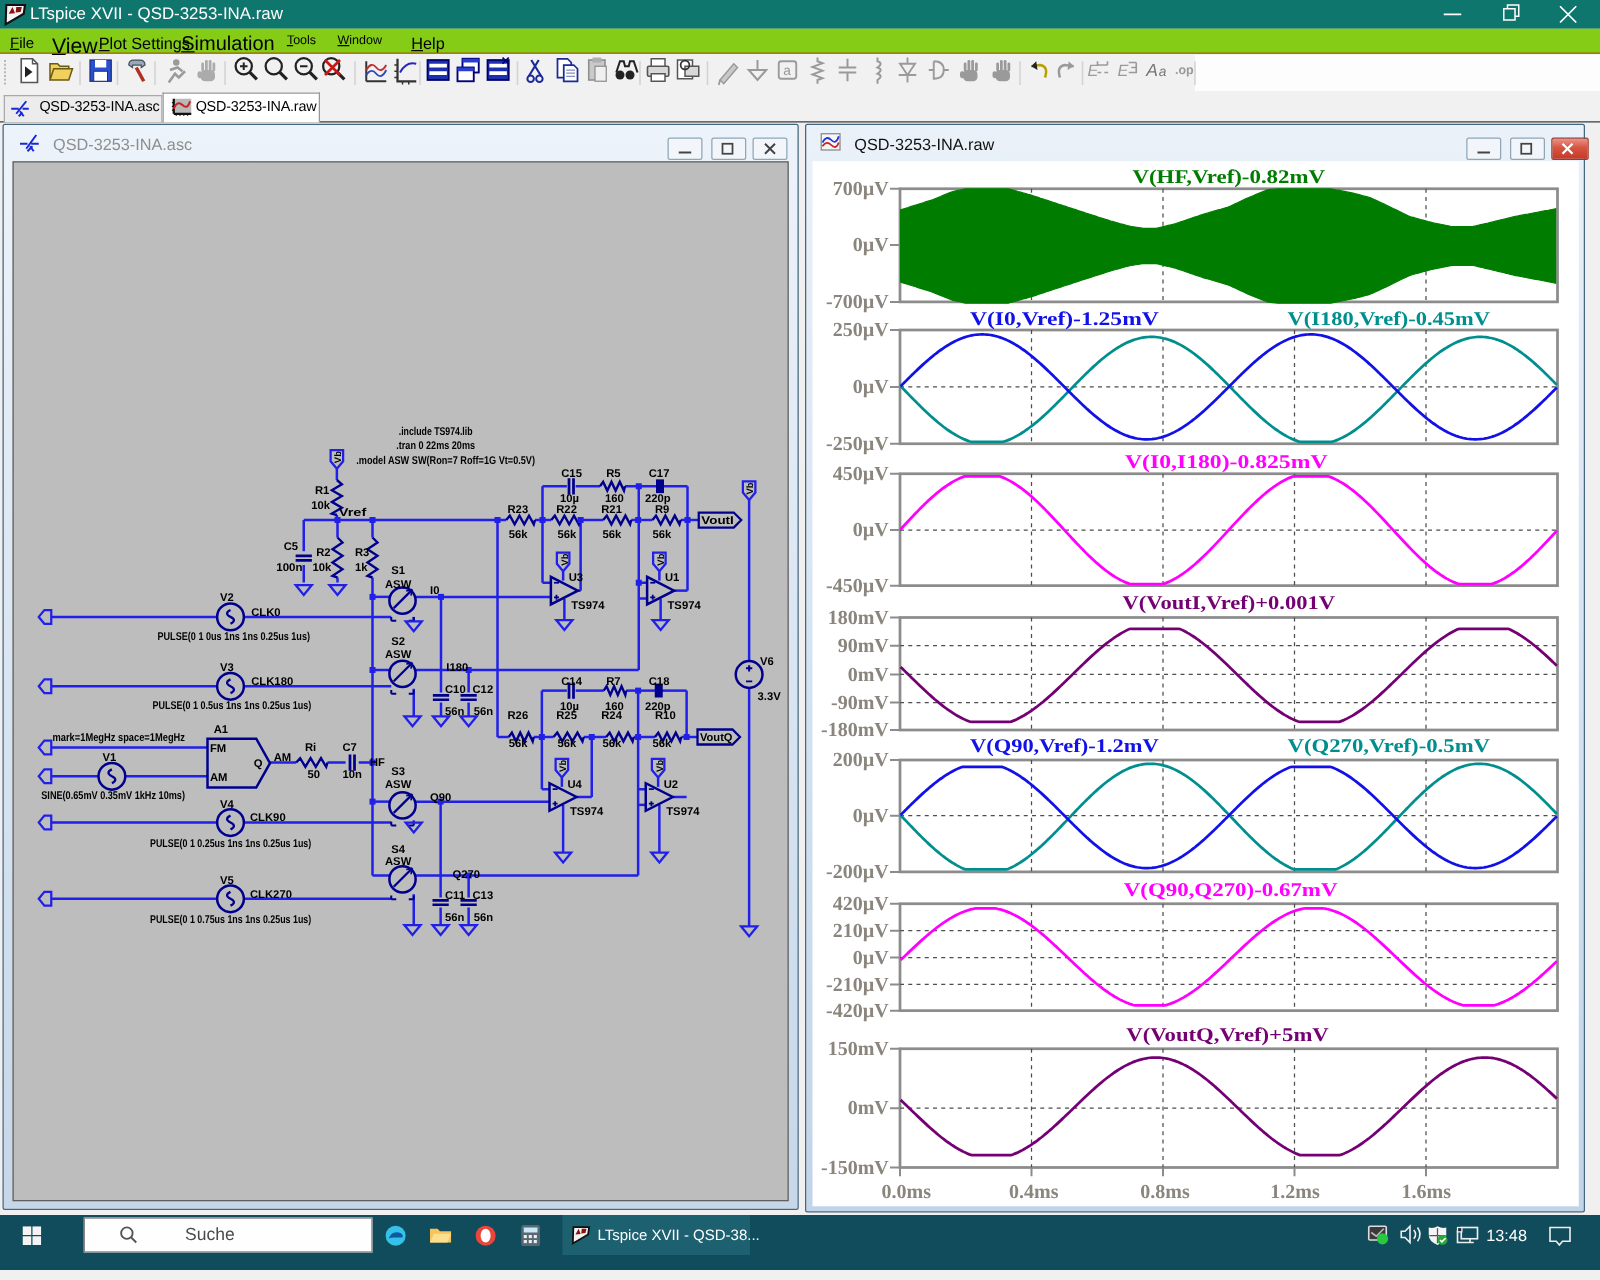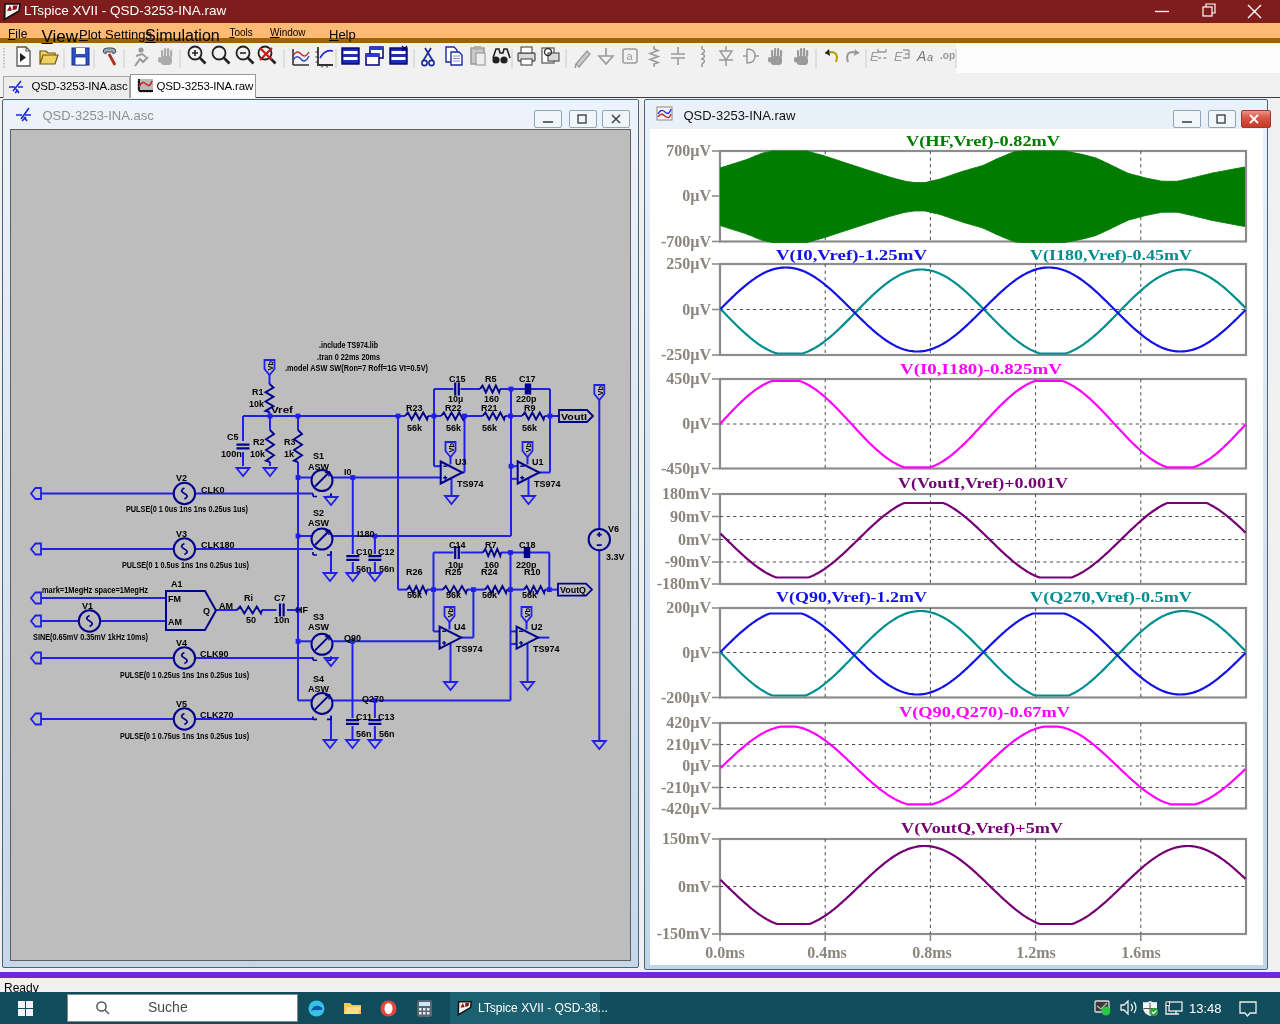--- a/index.html
+++ b/index.html
@@ -1,32 +1,32 @@
 <!DOCTYPE html>
 <html><head><meta charset="utf-8"><style>
 *{margin:0;padding:0;box-sizing:border-box}
 body{width:1280px;height:1024px;overflow:hidden;font-family:"Liberation Sans",sans-serif;background:#f0f0f0;position:relative}
 .abs{position:absolute}
 </style></head><body>
 
-<div class="abs" style="left:0;top:0;width:1280px;height:23px;background:#7f1d1d">
+<div class="abs" style="left:0;top:0;width:1280px;height:23px;background:#0f766e">
  <svg class="abs" style="left:3px;top:2px" width="19" height="19" viewBox="0 0 19 19">
   <path d="M1.5 17.5 L2 2 L17 2 L16 9 Z" fill="#f4f4f4" stroke="#111" stroke-width="1.7"></path>
   <path d="M4 9 L7 3.5 L9 8.5 Z M9.5 8 L10 3.5 L14.5 3.5 L13.5 7.5 Z" fill="#8c1111"></path>
  </svg>
  <div class="abs" style="left:24px;top:3px;color:#fff;font-size:13.5px">LTspice XVII - QSD-3253-INA.raw</div>
  <svg class="abs" style="left:1150px;top:0" width="130" height="23" viewBox="0 0 130 23">
   <path d="M5 11.5 h14" stroke="#fff" stroke-width="1.3"></path>
   <rect x="53" y="7" width="9" height="9" fill="none" stroke="#fff" stroke-width="1.2"></rect>
   <path d="M56 7 v-3 h9 v9 h-3" fill="none" stroke="#fff" stroke-width="1.2"></path>
   <path d="M98 5 l13 13 M111 5 l-13 13" stroke="#fff" stroke-width="1.4"></path>
  </svg>
 </div>
 
-<div class="abs" style="left:0;top:23px;width:1280px;height:20px;background:#fdba74;border-bottom:5px solid #a16207">
+<div class="abs" style="left:0;top:23px;width:1280px;height:20px;background:#84cc16;border-bottom:1px solid #a16207">
 <span class="abs" style="left:8px;top:4px;font-size:12px;color:#000"><span style="text-decoration:underline">F</span>ile</span>
 <span class="abs" style="left:41.5px;top:4px;font-size:17px;color:#000"><span style="text-decoration:underline">V</span>iew</span>
 <span class="abs" style="left:79px;top:4px;font-size:13px;color:#000"><span style="text-decoration:underline">P</span>lot Settings</span>
 <span class="abs" style="left:145px;top:4px;font-size:16px;color:#000"><span style="text-decoration:underline">S</span>imulation</span>
 <span class="abs" style="left:229.5px;top:4px;font-size:10px;color:#000"><span style="text-decoration:underline">T</span>ools</span>
 <span class="abs" style="left:270px;top:4px;font-size:10px;color:#000"><span style="text-decoration:underline">W</span>indow</span>
 <span class="abs" style="left:329px;top:4px;font-size:13px;color:#000"><span style="text-decoration:underline">H</span>elp</span>
 </div>
 <div class="abs" style="left:0;top:44px;width:1280px;height:29px;background:#f1f1f1">
 <div class="abs" style="left:956px;top:0;width:324px;height:29px;background:#fdfdfd"></div>
@@ -642,21 +642,21 @@
 <polyline points="720.5,533.6 722.0,535.0 723.5,536.5 725.0,538.0 726.5,539.4 728.0,540.9 729.5,542.4 731.0,543.8 732.5,545.3 734.0,546.7 735.5,548.2 737.0,549.6 738.5,551.0 740.0,552.4 741.5,553.8 743.0,555.2 744.5,556.5 746.0,557.9 747.5,559.2 749.0,560.4 750.5,561.7 752.0,562.9 753.5,564.1 755.0,565.3 756.5,566.4 758.0,567.5 759.5,568.5 761.0,569.5 762.5,570.5 764.0,571.5 765.5,572.4 767.0,573.2 768.5,574.0 770.0,574.8 771.5,575.5 773.0,576.2 774.5,576.8 776.0,577.4 777.5,577.5 779.0,577.5 780.5,577.5 782.0,577.5 783.5,577.5 785.0,577.5 786.5,577.5 788.0,577.5 789.5,577.5 791.0,577.5 792.5,577.5 794.0,577.5 795.5,577.5 797.0,577.5 798.5,577.5 800.0,577.5 801.5,577.5 803.0,577.5 804.5,577.5 806.0,577.5 807.5,577.5 809.0,577.3 810.5,576.7 812.0,576.1 813.5,575.4 815.0,574.6 816.5,573.8 818.0,573.0 819.5,572.2 821.0,571.2 822.5,570.3 824.0,569.3 825.5,568.3 827.0,567.2 828.5,566.1 830.0,565.0 831.5,563.8 833.0,562.6 834.5,561.4 836.0,560.1 837.5,558.9 839.0,557.5 840.5,556.2 842.0,554.9 843.5,553.5 845.0,552.1 846.5,550.7 848.0,549.3 849.5,547.8 851.0,546.4 852.5,544.9 854.0,543.5 855.5,542.0 857.0,540.6 858.5,539.1 860.0,537.6 861.5,536.1 863.0,534.7 864.5,533.2 866.0,531.8 867.5,530.3 869.0,528.9 870.5,527.5 872.0,526.1 873.5,524.7 875.0,523.4 876.5,522.0 878.0,520.7 879.5,519.4 881.0,518.2 882.5,516.9 884.0,515.7 885.5,514.5 887.0,513.4 888.5,512.3 890.0,511.2 891.5,510.1 893.0,509.1 894.5,508.2 896.0,507.2 897.5,506.3 899.0,505.5 900.5,504.7 902.0,503.9 903.5,503.2 905.0,503.0 906.5,503.0 908.0,503.0 909.5,503.0 911.0,503.0 912.5,503.0 914.0,503.0 915.5,503.0 917.0,503.0 918.5,503.0 920.0,503.0 921.5,503.0 923.0,503.0 924.5,503.0 926.0,503.0 927.5,503.0 929.0,503.0 930.5,503.0 932.0,503.0 933.5,503.0 935.0,503.0 936.5,503.0 938.0,503.0 939.5,503.0 941.0,503.0 942.5,503.0 944.0,503.2 945.5,503.9 947.0,504.6 948.5,505.4 950.0,506.3 951.5,507.1 953.0,508.1 954.5,509.0 956.0,510.0 957.5,511.1 959.0,512.1 960.5,513.3 962.0,514.4 963.5,515.6 965.0,516.8 966.5,518.0 968.0,519.3 969.5,520.6 971.0,521.9 972.5,523.2 974.0,524.6 975.5,526.0 977.0,527.4 978.5,528.8 980.0,530.2 981.5,531.6 983.0,533.1 984.5,534.5 986.0,536.0 987.5,537.5 989.0,538.9 990.5,540.4 992.0,541.9 993.5,543.3 995.0,544.8 996.5,546.3 998.0,547.7 999.5,549.1 1001.0,550.6 1002.5,552.0 1004.0,553.4 1005.5,554.7 1007.0,556.1 1008.5,557.4 1010.0,558.7 1011.5,560.0 1013.0,561.3 1014.5,562.5 1016.0,563.7 1017.5,564.9 1019.0,566.0 1020.5,567.1 1022.0,568.2 1023.5,569.2 1025.0,570.2 1026.5,571.2 1028.0,572.1 1029.5,572.9 1031.0,573.8 1032.5,574.6 1034.0,575.3 1035.5,576.0 1037.0,576.6 1038.5,577.2 1040.0,577.5 1041.5,577.5 1043.0,577.5 1044.5,577.5 1046.0,577.5 1047.5,577.5 1049.0,577.5 1050.5,577.5 1052.0,577.5 1053.5,577.5 1055.0,577.5 1056.5,577.5 1058.0,577.5 1059.5,577.5 1061.0,577.5 1062.5,577.5 1064.0,577.5 1065.5,577.5 1067.0,577.5 1068.5,577.5 1070.0,577.5 1071.5,577.5 1073.0,576.9 1074.5,576.3 1076.0,575.6 1077.5,574.9 1079.0,574.1 1080.5,573.3 1082.0,572.5 1083.5,571.6 1085.0,570.6 1086.5,569.6 1088.0,568.6 1089.5,567.6 1091.0,566.5 1092.5,565.4 1094.0,564.2 1095.5,563.0 1097.0,561.8 1098.5,560.6 1100.0,559.3 1101.5,558.0 1103.0,556.7 1104.5,555.3 1106.0,553.9 1107.5,552.6 1109.0,551.2 1110.5,549.7 1112.0,548.3 1113.5,546.9 1115.0,545.4 1116.5,544.0 1118.0,542.5 1119.5,541.0 1121.0,539.6 1122.5,538.1 1124.0,536.6 1125.5,535.2 1127.0,533.7 1128.5,532.3 1130.0,530.8 1131.5,529.4 1133.0,528.0 1134.5,526.6 1136.0,525.2 1137.5,523.8 1139.0,522.5 1140.5,521.1 1142.0,519.8 1143.5,518.6 1145.0,517.3 1146.5,516.1 1148.0,514.9 1149.5,513.7 1151.0,512.6 1152.5,511.5 1154.0,510.5 1155.5,509.5 1157.0,508.5 1158.5,507.5 1160.0,506.6 1161.5,505.8 1163.0,505.0 1164.5,504.2 1166.0,503.5 1167.5,503.0 1169.0,503.0 1170.5,503.0 1172.0,503.0 1173.5,503.0 1175.0,503.0 1176.5,503.0 1178.0,503.0 1179.5,503.0 1181.0,503.0 1182.5,503.0 1184.0,503.0 1185.5,503.0 1187.0,503.0 1188.5,503.0 1190.0,503.0 1191.5,503.0 1193.0,503.0 1194.5,503.0 1196.0,503.0 1197.5,503.0 1199.0,503.0 1200.5,503.0 1202.0,503.0 1203.5,503.0 1205.0,503.0 1206.5,503.0 1208.0,503.6 1209.5,504.4 1211.0,505.2 1212.5,506.0 1214.0,506.8 1215.5,507.8 1217.0,508.7 1218.5,509.7 1220.0,510.7 1221.5,511.8 1223.0,512.9 1224.5,514.0 1226.0,515.2 1227.5,516.4 1229.0,517.6 1230.5,518.9 1232.0,520.1 1233.5,521.5 1235.0,522.8 1236.5,524.1 1238.0,525.5 1239.5,526.9 1241.0,528.3 1242.5,529.7 1244.0,531.2 1245.5,532.6" fill="none" stroke="#740074" stroke-width="2.2"></polyline>
 <polyline points="720.5,652.2 722.0,653.8 723.5,655.4 725.0,656.9 726.5,658.5 728.0,660.1 729.5,661.6 731.0,663.2 732.5,664.7 734.0,666.3 735.5,667.8 737.0,669.3 738.5,670.8 740.0,672.2 741.5,673.7 743.0,675.1 744.5,676.5 746.0,677.8 747.5,679.2 749.0,680.5 750.5,681.7 752.0,683.0 753.5,684.2 755.0,685.3 756.5,686.5 758.0,687.5 759.5,688.6 761.0,689.6 762.5,690.5 764.0,691.4 765.5,692.3 767.0,693.1 768.5,693.9 770.0,694.6 771.5,695.3 773.0,695.5 774.5,695.5 776.0,695.5 777.5,695.5 779.0,695.5 780.5,695.5 782.0,695.5 783.5,695.5 785.0,695.5 786.5,695.5 788.0,695.5 789.5,695.5 791.0,695.5 792.5,695.5 794.0,695.5 795.5,695.5 797.0,695.5 798.5,695.5 800.0,695.5 801.5,695.5 803.0,695.5 804.5,695.5 806.0,695.4 807.5,694.7 809.0,694.0 810.5,693.3 812.0,692.5 813.5,691.6 815.0,690.7 816.5,689.8 818.0,688.8 819.5,687.8 821.0,686.7 822.5,685.6 824.0,684.4 825.5,683.2 827.0,682.0 828.5,680.7 830.0,679.4 831.5,678.1 833.0,676.8 834.5,675.4 836.0,674.0 837.5,672.5 839.0,671.1 840.5,669.6 842.0,668.1 843.5,666.6 845.0,665.1 846.5,663.5 848.0,662.0 849.5,660.4 851.0,658.8 852.5,657.3 854.0,655.7 855.5,654.1 857.0,652.5 858.5,651.0 860.0,649.4 861.5,647.8 863.0,646.3 864.5,644.7 866.0,643.2 867.5,641.7 869.0,640.2 870.5,638.7 872.0,637.3 873.5,635.9 875.0,634.4 876.5,633.1 878.0,631.7 879.5,630.4 881.0,629.1 882.5,627.8 884.0,626.6 885.5,625.4 887.0,624.3 888.5,623.2 890.0,622.1 891.5,621.1 893.0,620.1 894.5,619.2 896.0,618.3 897.5,617.4 899.0,616.6 900.5,615.9 902.0,615.2 903.5,614.5 905.0,613.9 906.5,613.4 908.0,612.9 909.5,612.5 911.0,612.1 912.5,611.8 914.0,611.5 915.5,611.3 917.0,611.1 918.5,611.0 920.0,611.0 921.5,611.0 923.0,611.1 924.5,611.2 926.0,611.4 927.5,611.6 929.0,611.9 930.5,612.3 932.0,612.7 933.5,613.1 935.0,613.6 936.5,614.2 938.0,614.8 939.5,615.5 941.0,616.2 942.5,617.0 944.0,617.8 945.5,618.7 947.0,619.6 948.5,620.5 950.0,621.5 951.5,622.6 953.0,623.7 954.5,624.8 956.0,626.0 957.5,627.2 959.0,628.4 960.5,629.7 962.0,631.0 963.5,632.3 965.0,633.7 966.5,635.1 968.0,636.5 969.5,637.9 971.0,639.4 972.5,640.9 974.0,642.4 975.5,643.9 977.0,645.5 978.5,647.0 980.0,648.6 981.5,650.1 983.0,651.7 984.5,653.3 986.0,654.8 987.5,656.4 989.0,658.0 990.5,659.6 992.0,661.1 993.5,662.7 995.0,664.2 996.5,665.8 998.0,667.3 999.5,668.8 1001.0,670.3 1002.5,671.7 1004.0,673.2 1005.5,674.6 1007.0,676.0 1008.5,677.4 1010.0,678.7 1011.5,680.0 1013.0,681.3 1014.5,682.6 1016.0,683.8 1017.5,685.0 1019.0,686.1 1020.5,687.2 1022.0,688.2 1023.5,689.3 1025.0,690.2 1026.5,691.1 1028.0,692.0 1029.5,692.8 1031.0,693.6 1032.5,694.4 1034.0,695.0 1035.5,695.5 1037.0,695.5 1038.5,695.5 1040.0,695.5 1041.5,695.5 1043.0,695.5 1044.5,695.5 1046.0,695.5 1047.5,695.5 1049.0,695.5 1050.5,695.5 1052.0,695.5 1053.5,695.5 1055.0,695.5 1056.5,695.5 1058.0,695.5 1059.5,695.5 1061.0,695.5 1062.5,695.5 1064.0,695.5 1065.5,695.5 1067.0,695.5 1068.5,695.5 1070.0,695.0 1071.5,694.3 1073.0,693.5 1074.5,692.7 1076.0,691.9 1077.5,691.0 1079.0,690.1 1080.5,689.1 1082.0,688.1 1083.5,687.1 1085.0,685.9 1086.5,684.8 1088.0,683.6 1089.5,682.4 1091.0,681.2 1092.5,679.9 1094.0,678.6 1095.5,677.2 1097.0,675.8 1098.5,674.4 1100.0,673.0 1101.5,671.6 1103.0,670.1 1104.5,668.6 1106.0,667.1 1107.5,665.6 1109.0,664.0 1110.5,662.5 1112.0,660.9 1113.5,659.4 1115.0,657.8 1116.5,656.2 1118.0,654.6 1119.5,653.1 1121.0,651.5 1122.5,649.9 1124.0,648.4 1125.5,646.8 1127.0,645.3 1128.5,643.7 1130.0,642.2 1131.5,640.7 1133.0,639.2 1134.5,637.8 1136.0,636.3 1137.5,634.9 1139.0,633.5 1140.5,632.2 1142.0,630.8 1143.5,629.5 1145.0,628.3 1146.5,627.0 1148.0,625.8 1149.5,624.7 1151.0,623.5 1152.5,622.5 1154.0,621.4 1155.5,620.4 1157.0,619.5 1158.5,618.6 1160.0,617.7 1161.5,616.9 1163.0,616.1 1164.5,615.4 1166.0,614.7 1167.5,614.1 1169.0,613.6 1170.5,613.1 1172.0,612.6 1173.5,612.2 1175.0,611.9 1176.5,611.6 1178.0,611.4 1179.5,611.2 1181.0,611.1 1182.5,611.0 1184.0,611.0 1185.5,611.1 1187.0,611.2 1188.5,611.3 1190.0,611.5 1191.5,611.8 1193.0,612.2 1194.5,612.5 1196.0,613.0 1197.5,613.5 1199.0,614.0 1200.5,614.6 1202.0,615.3 1203.5,616.0 1205.0,616.7 1206.5,617.5 1208.0,618.4 1209.5,619.3 1211.0,620.2 1212.5,621.2 1214.0,622.2 1215.5,623.3 1217.0,624.4 1218.5,625.6 1220.0,626.8 1221.5,628.0 1223.0,629.3 1224.5,630.6 1226.0,631.9 1227.5,633.2 1229.0,634.6 1230.5,636.0 1232.0,637.5 1233.5,638.9 1235.0,640.4 1236.5,641.9 1238.0,643.4 1239.5,644.9 1241.0,646.5 1242.5,648.0 1244.0,649.6 1245.5,651.2" fill="none" stroke="#008e8e" stroke-width="2.2"></polyline>
 <polyline points="720.5,652.0 722.0,650.5 723.5,649.0 725.0,647.5 726.5,646.0 728.0,644.5 729.5,643.0 731.0,641.6 732.5,640.1 734.0,638.7 735.5,637.3 737.0,635.9 738.5,634.5 740.0,633.2 741.5,631.9 743.0,630.6 744.5,629.3 746.0,628.1 747.5,626.8 749.0,625.7 750.5,624.5 752.0,623.4 753.5,622.4 755.0,621.3 756.5,620.3 758.0,619.4 759.5,618.5 761.0,617.6 762.5,616.8 764.0,616.0 765.5,615.3 767.0,614.6 768.5,614.0 770.0,613.5 771.5,613.5 773.0,613.5 774.5,613.5 776.0,613.5 777.5,613.5 779.0,613.5 780.5,613.5 782.0,613.5 783.5,613.5 785.0,613.5 786.5,613.5 788.0,613.5 789.5,613.5 791.0,613.5 792.5,613.5 794.0,613.5 795.5,613.5 797.0,613.5 798.5,613.5 800.0,613.5 801.5,613.5 803.0,614.0 804.5,614.6 806.0,615.3 807.5,616.0 809.0,616.8 810.5,617.6 812.0,618.5 813.5,619.4 815.0,620.3 816.5,621.3 818.0,622.4 819.5,623.4 821.0,624.5 822.5,625.7 824.0,626.8 825.5,628.1 827.0,629.3 828.5,630.6 830.0,631.9 831.5,633.2 833.0,634.5 834.5,635.9 836.0,637.3 837.5,638.7 839.0,640.1 840.5,641.6 842.0,643.0 843.5,644.5 845.0,646.0 846.5,647.5 848.0,649.0 849.5,650.5 851.0,652.0 852.5,653.5 854.0,655.0 855.5,656.5 857.0,658.0 858.5,659.5 860.0,661.0 861.5,662.4 863.0,663.9 864.5,665.3 866.0,666.8 867.5,668.2 869.0,669.6 870.5,670.9 872.0,672.3 873.5,673.6 875.0,674.9 876.5,676.1 878.0,677.3 879.5,678.5 881.0,679.7 882.5,680.8 884.0,681.9 885.5,683.0 887.0,684.0 888.5,685.0 890.0,685.9 891.5,686.8 893.0,687.6 894.5,688.4 896.0,689.2 897.5,689.9 899.0,690.6 900.5,691.2 902.0,691.7 903.5,692.3 905.0,692.7 906.5,693.1 908.0,693.5 909.5,693.8 911.0,694.0 912.5,694.2 914.0,694.4 915.5,694.5 917.0,694.5 918.5,694.5 920.0,694.4 921.5,694.3 923.0,694.1 924.5,693.9 926.0,693.6 927.5,693.2 929.0,692.9 930.5,692.4 932.0,691.9 933.5,691.4 935.0,690.8 936.5,690.1 938.0,689.4 939.5,688.7 941.0,687.9 942.5,687.1 944.0,686.2 945.5,685.3 947.0,684.3 948.5,683.3 950.0,682.3 951.5,681.2 953.0,680.1 954.5,678.9 956.0,677.8 957.5,676.5 959.0,675.3 960.5,674.0 962.0,672.7 963.5,671.4 965.0,670.0 966.5,668.6 968.0,667.2 969.5,665.8 971.0,664.4 972.5,662.9 974.0,661.5 975.5,660.0 977.0,658.5 978.5,657.0 980.0,655.5 981.5,654.0 983.0,652.5 984.5,651.0 986.0,649.5 987.5,648.0 989.0,646.5 990.5,645.0 992.0,643.5 993.5,642.1 995.0,640.6 996.5,639.2 998.0,637.8 999.5,636.4 1001.0,635.0 1002.5,633.6 1004.0,632.3 1005.5,631.0 1007.0,629.7 1008.5,628.5 1010.0,627.2 1011.5,626.1 1013.0,624.9 1014.5,623.8 1016.0,622.7 1017.5,621.7 1019.0,620.7 1020.5,619.7 1022.0,618.8 1023.5,617.9 1025.0,617.1 1026.5,616.3 1028.0,615.6 1029.5,614.9 1031.0,614.2 1032.5,613.6 1034.0,613.5 1035.5,613.5 1037.0,613.5 1038.5,613.5 1040.0,613.5 1041.5,613.5 1043.0,613.5 1044.5,613.5 1046.0,613.5 1047.5,613.5 1049.0,613.5 1050.5,613.5 1052.0,613.5 1053.5,613.5 1055.0,613.5 1056.5,613.5 1058.0,613.5 1059.5,613.5 1061.0,613.5 1062.5,613.5 1064.0,613.5 1065.5,613.8 1067.0,614.4 1068.5,615.1 1070.0,615.8 1071.5,616.6 1073.0,617.4 1074.5,618.2 1076.0,619.1 1077.5,620.0 1079.0,621.0 1080.5,622.0 1082.0,623.1 1083.5,624.2 1085.0,625.3 1086.5,626.5 1088.0,627.7 1089.5,628.9 1091.0,630.1 1092.5,631.4 1094.0,632.7 1095.5,634.1 1097.0,635.4 1098.5,636.8 1100.0,638.2 1101.5,639.7 1103.0,641.1 1104.5,642.6 1106.0,644.0 1107.5,645.5 1109.0,647.0 1110.5,648.5 1112.0,650.0 1113.5,651.5 1115.0,653.0 1116.5,654.5 1118.0,656.0 1119.5,657.5 1121.0,659.0 1122.5,660.5 1124.0,662.0 1125.5,663.4 1127.0,664.9 1128.5,666.3 1130.0,667.7 1131.5,669.1 1133.0,670.5 1134.5,671.8 1136.0,673.1 1137.5,674.4 1139.0,675.7 1140.5,676.9 1142.0,678.2 1143.5,679.3 1145.0,680.5 1146.5,681.6 1148.0,682.6 1149.5,683.7 1151.0,684.7 1152.5,685.6 1154.0,686.5 1155.5,687.4 1157.0,688.2 1158.5,689.0 1160.0,689.7 1161.5,690.4 1163.0,691.0 1164.5,691.6 1166.0,692.1 1167.5,692.6 1169.0,693.0 1170.5,693.4 1172.0,693.7 1173.5,694.0 1175.0,694.2 1176.5,694.3 1178.0,694.4 1179.5,694.5 1181.0,694.5 1182.5,694.4 1184.0,694.3 1185.5,694.2 1187.0,694.0 1188.5,693.7 1190.0,693.4 1191.5,693.0 1193.0,692.6 1194.5,692.1 1196.0,691.6 1197.5,691.0 1199.0,690.4 1200.5,689.7 1202.0,689.0 1203.5,688.2 1205.0,687.4 1206.5,686.5 1208.0,685.6 1209.5,684.7 1211.0,683.7 1212.5,682.6 1214.0,681.6 1215.5,680.5 1217.0,679.3 1218.5,678.2 1220.0,676.9 1221.5,675.7 1223.0,674.4 1224.5,673.1 1226.0,671.8 1227.5,670.5 1229.0,669.1 1230.5,667.7 1232.0,666.3 1233.5,664.9 1235.0,663.4 1236.5,662.0 1238.0,660.5 1239.5,659.0 1241.0,657.5 1242.5,656.0 1244.0,654.5 1245.5,653.0" fill="none" stroke="#1212e8" stroke-width="2.2"></polyline>
 <polyline points="720.5,768.0 722.0,766.6 723.5,765.2 725.0,763.7 726.5,762.3 728.0,760.9 729.5,759.5 731.0,758.1 732.5,756.7 734.0,755.3 735.5,753.9 737.0,752.5 738.5,751.2 740.0,749.9 741.5,748.6 743.0,747.3 744.5,746.0 746.0,744.8 747.5,743.6 749.0,742.4 750.5,741.3 752.0,740.2 753.5,739.1 755.0,738.1 756.5,737.1 758.0,736.1 759.5,735.1 761.0,734.3 762.5,733.4 764.0,732.6 765.5,731.8 767.0,731.1 768.5,730.4 770.0,729.8 771.5,729.2 773.0,728.7 774.5,728.2 776.0,727.7 777.5,727.3 779.0,727.0 780.5,726.7 782.0,726.7 783.5,726.7 785.0,726.7 786.5,726.7 788.0,726.7 789.5,726.7 791.0,726.7 792.5,726.7 794.0,726.7 795.5,726.7 797.0,726.8 798.5,727.2 800.0,727.5 801.5,727.9 803.0,728.4 804.5,728.9 806.0,729.5 807.5,730.1 809.0,730.8 810.5,731.5 812.0,732.2 813.5,733.0 815.0,733.8 816.5,734.7 818.0,735.6 819.5,736.6 821.0,737.5 822.5,738.6 824.0,739.6 825.5,740.7 827.0,741.9 828.5,743.0 830.0,744.2 831.5,745.4 833.0,746.7 834.5,747.9 836.0,749.2 837.5,750.5 839.0,751.9 840.5,753.2 842.0,754.6 843.5,756.0 845.0,757.3 846.5,758.7 848.0,760.2 849.5,761.6 851.0,763.0 852.5,764.4 854.0,765.9 855.5,767.3 857.0,768.7 858.5,770.2 860.0,771.6 861.5,773.0 863.0,774.4 864.5,775.8 866.0,777.2 867.5,778.6 869.0,779.9 870.5,781.2 872.0,782.6 873.5,783.9 875.0,785.1 876.5,786.4 878.0,787.6 879.5,788.8 881.0,789.9 882.5,791.1 884.0,792.2 885.5,793.2 887.0,794.3 888.5,795.3 890.0,796.2 891.5,797.2 893.0,798.0 894.5,798.9 896.0,799.7 897.5,800.4 899.0,801.1 900.5,801.8 902.0,802.4 903.5,803.0 905.0,803.5 906.5,804.0 908.0,804.3 909.5,804.3 911.0,804.3 912.5,804.3 914.0,804.3 915.5,804.3 917.0,804.3 918.5,804.3 920.0,804.3 921.5,804.3 923.0,804.3 924.5,804.3 926.0,804.3 927.5,804.3 929.0,804.3 930.5,804.3 932.0,804.3 933.5,803.9 935.0,803.4 936.5,802.9 938.0,802.3 939.5,801.7 941.0,801.0 942.5,800.3 944.0,799.5 945.5,798.7 947.0,797.9 948.5,797.0 950.0,796.1 951.5,795.1 953.0,794.1 954.5,793.1 956.0,792.0 957.5,790.9 959.0,789.8 960.5,788.6 962.0,787.4 963.5,786.2 965.0,784.9 966.5,783.7 968.0,782.4 969.5,781.0 971.0,779.7 972.5,778.3 974.0,777.0 975.5,775.6 977.0,774.2 978.5,772.8 980.0,771.4 981.5,769.9 983.0,768.5 984.5,767.1 986.0,765.6 987.5,764.2 989.0,762.8 990.5,761.4 992.0,759.9 993.5,758.5 995.0,757.1 996.5,755.7 998.0,754.4 999.5,753.0 1001.0,751.6 1002.5,750.3 1004.0,749.0 1005.5,747.7 1007.0,746.5 1008.5,745.2 1010.0,744.0 1011.5,742.8 1013.0,741.7 1014.5,740.5 1016.0,739.5 1017.5,738.4 1019.0,737.4 1020.5,736.4 1022.0,735.5 1023.5,734.5 1025.0,733.7 1026.5,732.9 1028.0,732.1 1029.5,731.3 1031.0,730.6 1032.5,730.0 1034.0,729.4 1035.5,728.8 1037.0,728.3 1038.5,727.9 1040.0,727.5 1041.5,727.1 1043.0,726.8 1044.5,726.7 1046.0,726.7 1047.5,726.7 1049.0,726.7 1050.5,726.7 1052.0,726.7 1053.5,726.7 1055.0,726.7 1056.5,726.7 1058.0,726.7 1059.5,726.8 1061.0,727.1 1062.5,727.4 1064.0,727.8 1065.5,728.3 1067.0,728.8 1068.5,729.3 1070.0,729.9 1071.5,730.5 1073.0,731.2 1074.5,731.9 1076.0,732.7 1077.5,733.5 1079.0,734.4 1080.5,735.3 1082.0,736.2 1083.5,737.2 1085.0,738.2 1086.5,739.3 1088.0,740.4 1089.5,741.5 1091.0,742.6 1092.5,743.8 1094.0,745.0 1095.5,746.2 1097.0,747.5 1098.5,748.8 1100.0,750.1 1101.5,751.4 1103.0,752.8 1104.5,754.1 1106.0,755.5 1107.5,756.9 1109.0,758.3 1110.5,759.7 1112.0,761.1 1113.5,762.5 1115.0,764.0 1116.5,765.4 1118.0,766.8 1119.5,768.3 1121.0,769.7 1122.5,771.1 1124.0,772.5 1125.5,773.9 1127.0,775.3 1128.5,776.7 1130.0,778.1 1131.5,779.5 1133.0,780.8 1134.5,782.1 1136.0,783.4 1137.5,784.7 1139.0,786.0 1140.5,787.2 1142.0,788.4 1143.5,789.6 1145.0,790.7 1146.5,791.8 1148.0,792.9 1149.5,793.9 1151.0,794.9 1152.5,795.9 1154.0,796.9 1155.5,797.7 1157.0,798.6 1158.5,799.4 1160.0,800.2 1161.5,800.9 1163.0,801.6 1164.5,802.2 1166.0,802.8 1167.5,803.3 1169.0,803.8 1170.5,804.3 1172.0,804.3 1173.5,804.3 1175.0,804.3 1176.5,804.3 1178.0,804.3 1179.5,804.3 1181.0,804.3 1182.5,804.3 1184.0,804.3 1185.5,804.3 1187.0,804.3 1188.5,804.3 1190.0,804.3 1191.5,804.3 1193.0,804.3 1194.5,804.3 1196.0,804.1 1197.5,803.6 1199.0,803.1 1200.5,802.5 1202.0,801.9 1203.5,801.2 1205.0,800.5 1206.5,799.8 1208.0,799.0 1209.5,798.2 1211.0,797.3 1212.5,796.4 1214.0,795.4 1215.5,794.5 1217.0,793.4 1218.5,792.4 1220.0,791.3 1221.5,790.1 1223.0,789.0 1224.5,787.8 1226.0,786.6 1227.5,785.3 1229.0,784.1 1230.5,782.8 1232.0,781.5 1233.5,780.1 1235.0,778.8 1236.5,777.4 1238.0,776.0 1239.5,774.7 1241.0,773.3 1242.5,771.8 1244.0,770.4 1245.5,769.0" fill="none" stroke="#ff00ff" stroke-width="2.2"></polyline>
 <polyline points="720.5,879.9 722.0,881.3 723.5,882.8 725.0,884.2 726.5,885.7 728.0,887.1 729.5,888.6 731.0,890.0 732.5,891.5 734.0,892.9 735.5,894.3 737.0,895.7 738.5,897.1 740.0,898.5 741.5,899.9 743.0,901.3 744.5,902.6 746.0,903.9 747.5,905.2 749.0,906.5 750.5,907.8 752.0,909.0 753.5,910.2 755.0,911.3 756.5,912.5 758.0,913.6 759.5,914.6 761.0,915.7 762.5,916.6 764.0,917.6 765.5,918.5 767.0,919.4 768.5,920.2 770.0,921.0 771.5,921.7 773.0,922.4 774.5,923.1 776.0,923.7 777.5,924.0 779.0,924.0 780.5,924.0 782.0,924.0 783.5,924.0 785.0,924.0 786.5,924.0 788.0,924.0 789.5,924.0 791.0,924.0 792.5,924.0 794.0,924.0 795.5,924.0 797.0,924.0 798.5,924.0 800.0,924.0 801.5,924.0 803.0,924.0 804.5,924.0 806.0,924.0 807.5,924.0 809.0,924.0 810.5,923.6 812.0,922.9 813.5,922.3 815.0,921.6 816.5,920.8 818.0,920.1 819.5,919.2 821.0,918.3 822.5,917.4 824.0,916.5 825.5,915.5 827.0,914.4 828.5,913.4 830.0,912.3 831.5,911.1 833.0,910.0 834.5,908.8 836.0,907.5 837.5,906.3 839.0,905.0 840.5,903.7 842.0,902.4 843.5,901.0 845.0,899.7 846.5,898.3 848.0,896.9 849.5,895.5 851.0,894.1 852.5,892.6 854.0,891.2 855.5,889.8 857.0,888.3 858.5,886.9 860.0,885.4 861.5,884.0 863.0,882.5 864.5,881.1 866.0,879.6 867.5,878.2 869.0,876.8 870.5,875.4 872.0,874.0 873.5,872.6 875.0,871.3 876.5,869.9 878.0,868.6 879.5,867.3 881.0,866.1 882.5,864.8 884.0,863.6 885.5,862.4 887.0,861.3 888.5,860.2 890.0,859.1 891.5,858.0 893.0,857.0 894.5,856.0 896.0,855.1 897.5,854.2 899.0,853.3 900.5,852.5 902.0,851.8 903.5,851.0 905.0,850.4 906.5,849.7 908.0,849.1 909.5,848.6 911.0,848.1 912.5,847.7 914.0,847.3 915.5,847.0 917.0,846.7 918.5,846.4 920.0,846.2 921.5,846.1 923.0,846.0 924.5,846.0 926.0,846.0 927.5,846.1 929.0,846.2 930.5,846.4 932.0,846.6 933.5,846.9 935.0,847.2 936.5,847.6 938.0,848.1 939.5,848.5 941.0,849.1 942.5,849.6 944.0,850.3 945.5,850.9 947.0,851.7 948.5,852.4 950.0,853.2 951.5,854.1 953.0,855.0 954.5,855.9 956.0,856.9 957.5,857.9 959.0,858.9 960.5,860.0 962.0,861.1 963.5,862.3 965.0,863.4 966.5,864.6 968.0,865.9 969.5,867.1 971.0,868.4 972.5,869.7 974.0,871.1 975.5,872.4 977.0,873.8 978.5,875.2 980.0,876.6 981.5,878.0 983.0,879.4 984.5,880.8 986.0,882.3 987.5,883.7 989.0,885.2 990.5,886.6 992.0,888.1 993.5,889.5 995.0,891.0 996.5,892.4 998.0,893.8 999.5,895.3 1001.0,896.7 1002.5,898.1 1004.0,899.5 1005.5,900.8 1007.0,902.2 1008.5,903.5 1010.0,904.8 1011.5,906.1 1013.0,907.3 1014.5,908.6 1016.0,909.8 1017.5,911.0 1019.0,912.1 1020.5,913.2 1022.0,914.3 1023.5,915.3 1025.0,916.3 1026.5,917.3 1028.0,918.2 1029.5,919.1 1031.0,919.9 1032.5,920.7 1034.0,921.5 1035.5,922.2 1037.0,922.9 1038.5,923.5 1040.0,924.0 1041.5,924.0 1043.0,924.0 1044.5,924.0 1046.0,924.0 1047.5,924.0 1049.0,924.0 1050.5,924.0 1052.0,924.0 1053.5,924.0 1055.0,924.0 1056.5,924.0 1058.0,924.0 1059.5,924.0 1061.0,924.0 1062.5,924.0 1064.0,924.0 1065.5,924.0 1067.0,924.0 1068.5,924.0 1070.0,924.0 1071.5,924.0 1073.0,923.7 1074.5,923.2 1076.0,922.5 1077.5,921.8 1079.0,921.1 1080.5,920.3 1082.0,919.5 1083.5,918.6 1085.0,917.7 1086.5,916.8 1088.0,915.8 1089.5,914.8 1091.0,913.7 1092.5,912.6 1094.0,911.5 1095.5,910.4 1097.0,909.2 1098.5,908.0 1100.0,906.7 1101.5,905.4 1103.0,904.1 1104.5,902.8 1106.0,901.5 1107.5,900.1 1109.0,898.8 1110.5,897.4 1112.0,896.0 1113.5,894.5 1115.0,893.1 1116.5,891.7 1118.0,890.2 1119.5,888.8 1121.0,887.3 1122.5,885.9 1124.0,884.4 1125.5,883.0 1127.0,881.5 1128.5,880.1 1130.0,878.7 1131.5,877.3 1133.0,875.9 1134.5,874.5 1136.0,873.1 1137.5,871.7 1139.0,870.4 1140.5,869.1 1142.0,867.8 1143.5,866.5 1145.0,865.2 1146.5,864.0 1148.0,862.8 1149.5,861.7 1151.0,860.5 1152.5,859.4 1154.0,858.4 1155.5,857.3 1157.0,856.4 1158.5,855.4 1160.0,854.5 1161.5,853.6 1163.0,852.8 1164.5,852.0 1166.0,851.3 1167.5,850.6 1169.0,849.9 1170.5,849.3 1172.0,848.8 1173.5,848.3 1175.0,847.8 1176.5,847.4 1178.0,847.1 1179.5,846.8 1181.0,846.5 1182.5,846.3 1184.0,846.2 1185.5,846.1 1187.0,846.0 1188.5,846.0 1190.0,846.1 1191.5,846.2 1193.0,846.3 1194.5,846.5 1196.0,846.8 1197.5,847.1 1199.0,847.5 1200.5,847.9 1202.0,848.4 1203.5,848.9 1205.0,849.4 1206.5,850.1 1208.0,850.7 1209.5,851.4 1211.0,852.2 1212.5,852.9 1214.0,853.8 1215.5,854.7 1217.0,855.6 1218.5,856.5 1220.0,857.5 1221.5,858.6 1223.0,859.6 1224.5,860.7 1226.0,861.9 1227.5,863.0 1229.0,864.2 1230.5,865.5 1232.0,866.7 1233.5,868.0 1235.0,869.3 1236.5,870.6 1238.0,872.0 1239.5,873.3 1241.0,874.7 1242.5,876.1 1244.0,877.5 1245.5,878.9" fill="none" stroke="#740074" stroke-width="2.2"></polyline>
   </svg>
 <div class="abs" style="left:0;top:972px;width:1280px;height:17px;background:#f0f0f0;border-top:6px solid #6d28d9">
     <span class="abs" style="left:4px;top:3px;font-size:12px;color:#000">Ready</span>
   </div>
 
-<div class="abs" style="left:0;top:992px;width:1280px;height:32px;background:#104c5b">
+<div class="abs" style="left:0;top:972px;width:1280px;height:44px;background:#104c5b">
  <svg class="abs" style="left:18px;top:9px" width="15" height="15" viewBox="0 0 15 15">
   <rect x="0" y="0" width="7" height="7" fill="#f4f4f4"></rect>
       <rect x="8" y="0" width="7" height="7" fill="#f4f4f4"></rect>
   <rect x="0" y="8" width="7" height="7" fill="#f4f4f4"></rect>
       <rect x="8" y="8" width="7" height="7" fill="#f4f4f4"></rect>
  </svg>
  <div class="abs" style="left:67px;top:2px;width:231px;height:28px;background:#fefefe;border:1px solid #888"></div>
  <svg class="abs" style="left:95px;top:8px" width="16" height="16" viewBox="0 0 16 16">
   <circle cx="6.5" cy="6.5" r="4.6" fill="none" stroke="#555" stroke-width="1.5"></circle>
       <path d="M10 10 l4 4" stroke="#555" stroke-width="1.5"></path>

